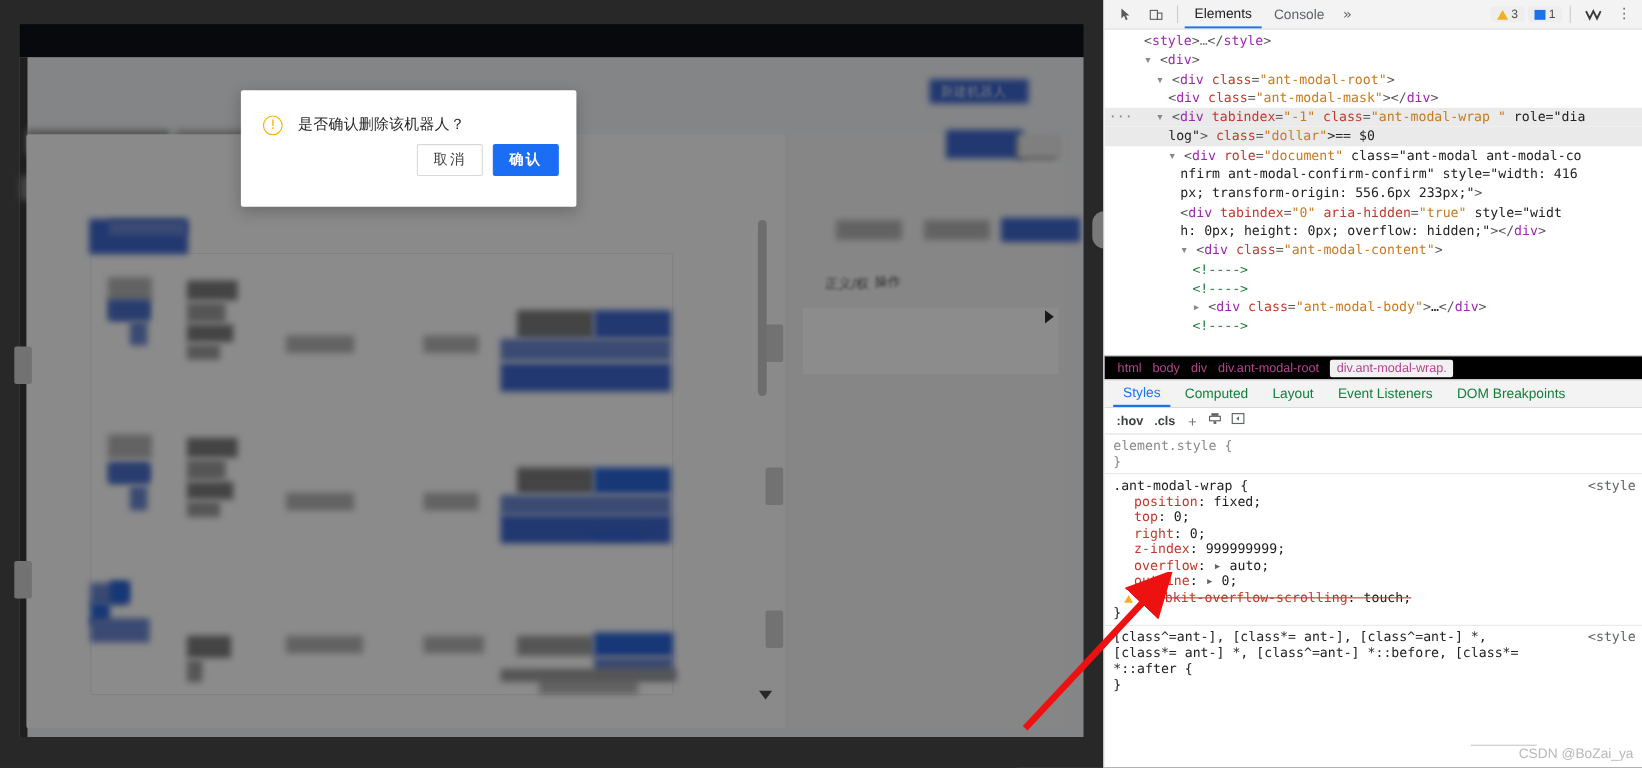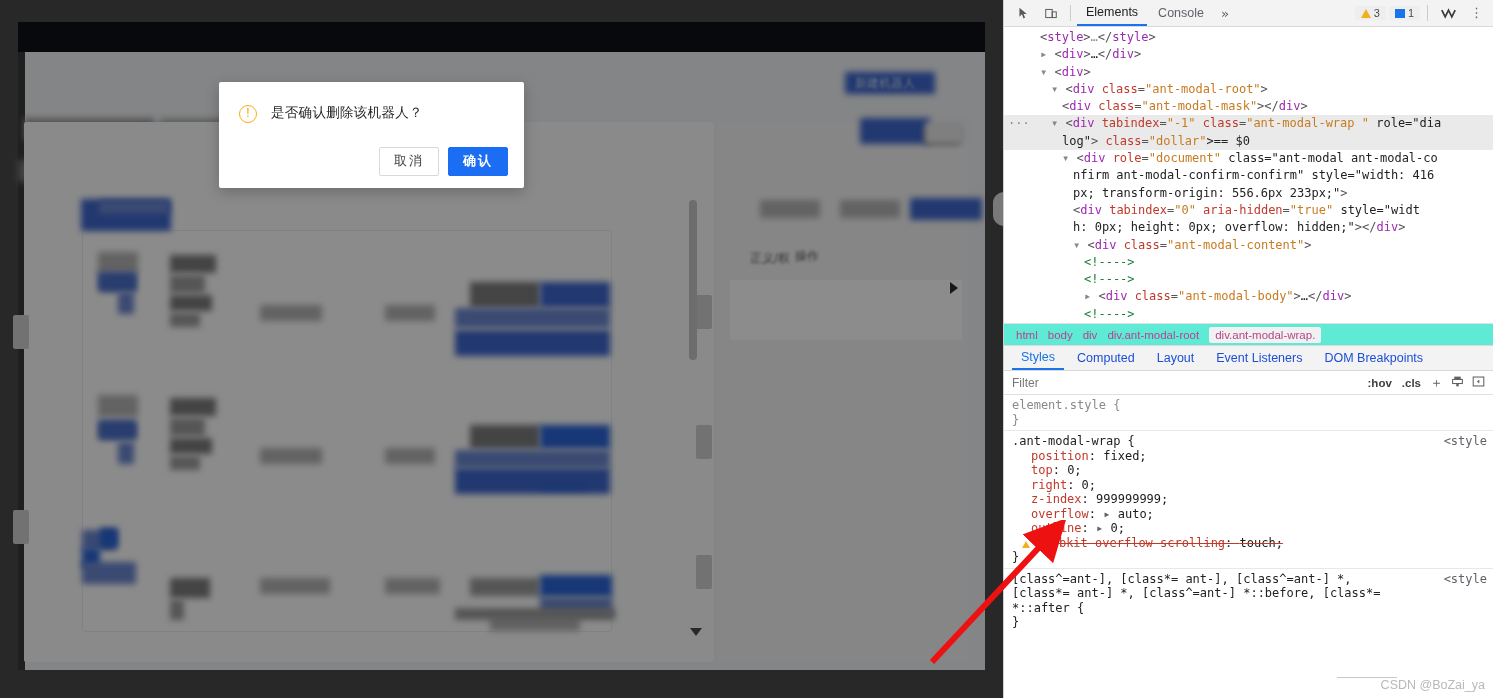--- a/index.html
+++ b/index.html
@@ -144,21 +144,21 @@
   }
   .m-title {
     margin-left: 14px;
     font-size: 13.5px;
     color: #262626;
     font-family: Liberation Sans, sans-serif;
     letter-spacing: .3px;
   }
   .m-footer {
     position: absolute;
-    right: 16px; bottom: 12px;
+    right: 16px; bottom: 28px;
     display: flex;
     gap: 9px;
     margin-left: 28px;
   }
   .btn {
     font-size: 13px;
     padding: 4px 14px 5px 14px;
     border-radius: 2px;
     cursor: pointer;
     font-family: "DejaVu Sans", sans-serif;
@@ -252,21 +252,21 @@
   .dline.sel { background: #eaeaea; }
   .gut { color: #888; }
   .tag { color: #9c27b0; }
   .attr { color: #c0392b; }
   .val { color: #c77b20; }
   .punc { color: #555; }
   .cmt { color: #1a7f37; }
 
   .dt-breadcrumb {
     height: 22px;
-    background: #5eead4;
+    background: #000000;
     border-top: 1px solid #e0e0e0;
     display: flex; align-items: center;
     gap: 10px;
     padding-left: 12px;
     font-family: "Liberation Sans", sans-serif;
     font-size: 11.5px;
     color: #b5458f;
   }
   .dt-breadcrumb .crumb.active { background: #f1f1f1; padding: 2px 6px; border-radius: 2px; }
 
@@ -274,21 +274,21 @@
     height: 26px;
     background: #f3f3f3;
     border-top: 1px solid #dadada;
     border-bottom: 1px solid #dadada;
     display: flex; align-items: center;
     padding-left: 8px; gap: 4px;
   }
   .dt-subtab {
     font-family: "Liberation Sans", sans-serif;
     font-size: 12.5px;
-    color: #1d4ed8;
+    color: #15803d;
     padding: 3px 9px 4px 9px;
     white-space: nowrap;
   }
   .dt-subtab.active { color: #1a73e8; border-bottom: 2px solid #1a73e8; }
 
   .dt-filterbar {
     height: 24px;
     background: #fff;
     border-bottom: 1px solid #e0e0e0;
     display: flex; align-items: center;
@@ -503,21 +503,20 @@
           <svg width="15" height="11" viewBox="0 0 18 12" aria-hidden="true">
             <path d="M1 2 L5 10 L9 2 L13 10 L17 2" fill="none" stroke="#3c3c3c" stroke-width="2.1"></path>
           </svg>
         </div>
         <div class="kebab">⋮</div>
       </div>
     </div>
 
     <div id="dom-tree">
         <div class="dline"><span style="display:inline-block;width:28px"></span><span class="grey"><span class="punc">&lt;</span><span class="tag">style</span><span class="punc">&gt;</span>…<span class="punc">&lt;/</span><span class="tag">style</span><span class="punc">&gt;</span></span></div>
-        <div class="dline"><span style="display:inline-block;width:28px"></span><span class="gut">▸</span> <span class="punc">&lt;</span><span class="tag">div</span><span class="punc">&gt;</span>…<span class="punc">&lt;/</span><span class="tag">div</span><span class="punc">&gt;</span></div>
         <div class="dline"><span style="display:inline-block;width:28px"></span><span class="gut">▾</span> <span class="punc">&lt;</span><span class="tag">div</span><span class="punc">&gt;</span></div>
         <div class="dline"><span style="display:inline-block;width:39px"></span><span class="gut">▾</span> <span class="punc">&lt;</span><span class="tag">div</span> <span class="attr">class</span><span class="punc">=</span><span class="val">"ant-modal-root"</span><span class="punc">&gt;</span></div>
         <div class="dline"><span style="display:inline-block;width:50px"></span><span class="punc">&lt;</span><span class="tag">div</span> <span class="attr">class</span><span class="punc">=</span><span class="val">"ant-modal-mask"</span><span class="punc">&gt;</span><span class="punc">&lt;/</span><span class="tag">div</span><span class="punc">&gt;</span></div>
         <div class="dline sel"><span style="position:absolute;left:4px;color:#888;">···</span><span style="display:inline-block;width:39px"></span><span class="gut">▾</span> <span class="punc">&lt;</span><span class="tag">div</span> <span class="attr">tabindex</span><span class="punc">=</span><span class="val">"-1"</span> <span class="attr">class</span><span class="punc">=</span><span class="val">"ant-modal-wrap "</span> role="dia</div>
         <div class="dline sel"><span style="display:inline-block;width:50px"></span>log"<span class="punc">&gt;</span> <span <span="" class="attr">class</span><span class="punc">=</span><span class="val">"dollar"</span>&gt;== $0</div>
         <div class="dline"><span style="display:inline-block;width:50px"></span><span class="gut">▾</span> <span class="punc">&lt;</span><span class="tag">div</span> <span class="attr">role</span><span class="punc">=</span><span class="val">"document"</span> class="ant-modal ant-modal-co</div>
         <div class="dline"><span style="display:inline-block;width:61px"></span>nfirm ant-modal-confirm-confirm" style="width: 416</div>
         <div class="dline"><span style="display:inline-block;width:61px"></span>px; transform-origin: 556.6px 233px;"<span class="punc">&gt;</span></div>
         <div class="dline"><span style="display:inline-block;width:61px"></span><span class="punc">&lt;</span><span class="tag">div</span> <span class="attr">tabindex</span><span class="punc">=</span><span class="val">"0"</span> <span class="attr">aria-hidden</span><span class="punc">=</span><span class="val">"true"</span> style="widt</div>
         <div class="dline"><span style="display:inline-block;width:61px"></span>h: 0px; height: 0px; overflow: hidden;"<span class="punc">&gt;</span><span class="punc">&lt;/</span><span class="tag">div</span><span class="punc">&gt;</span></div>
@@ -538,21 +537,20 @@
 
     <div class="dt-subtabbar">
       <div class="dt-subtab active">Styles</div>
       <div class="dt-subtab">Computed</div>
       <div class="dt-subtab">Layout</div>
       <div class="dt-subtab">Event Listeners</div>
       <div class="dt-subtab">DOM Breakpoints</div>
     </div>
 
     <div class="dt-filterbar">
-      <input class="filter-input" type="text" placeholder="Filter" style="">
       <div class="fb-item">:hov</div>
       <div class="fb-item">.cls</div>
       <div class="fb-icon">＋</div>
       <div class="fb-icon">
         <svg width="13" height="13" viewBox="0 0 16 16" aria-hidden="true">
           <rect x="4" y="2" width="8" height="3" fill="#5f6368"></rect>
           <rect x="2" y="5.5" width="12" height="5" fill="none" stroke="#5f6368" stroke-width="1.3"></rect>
           <rect x="6.5" y="11" width="3" height="3" fill="#5f6368"></rect>
         </svg>
       </div>

